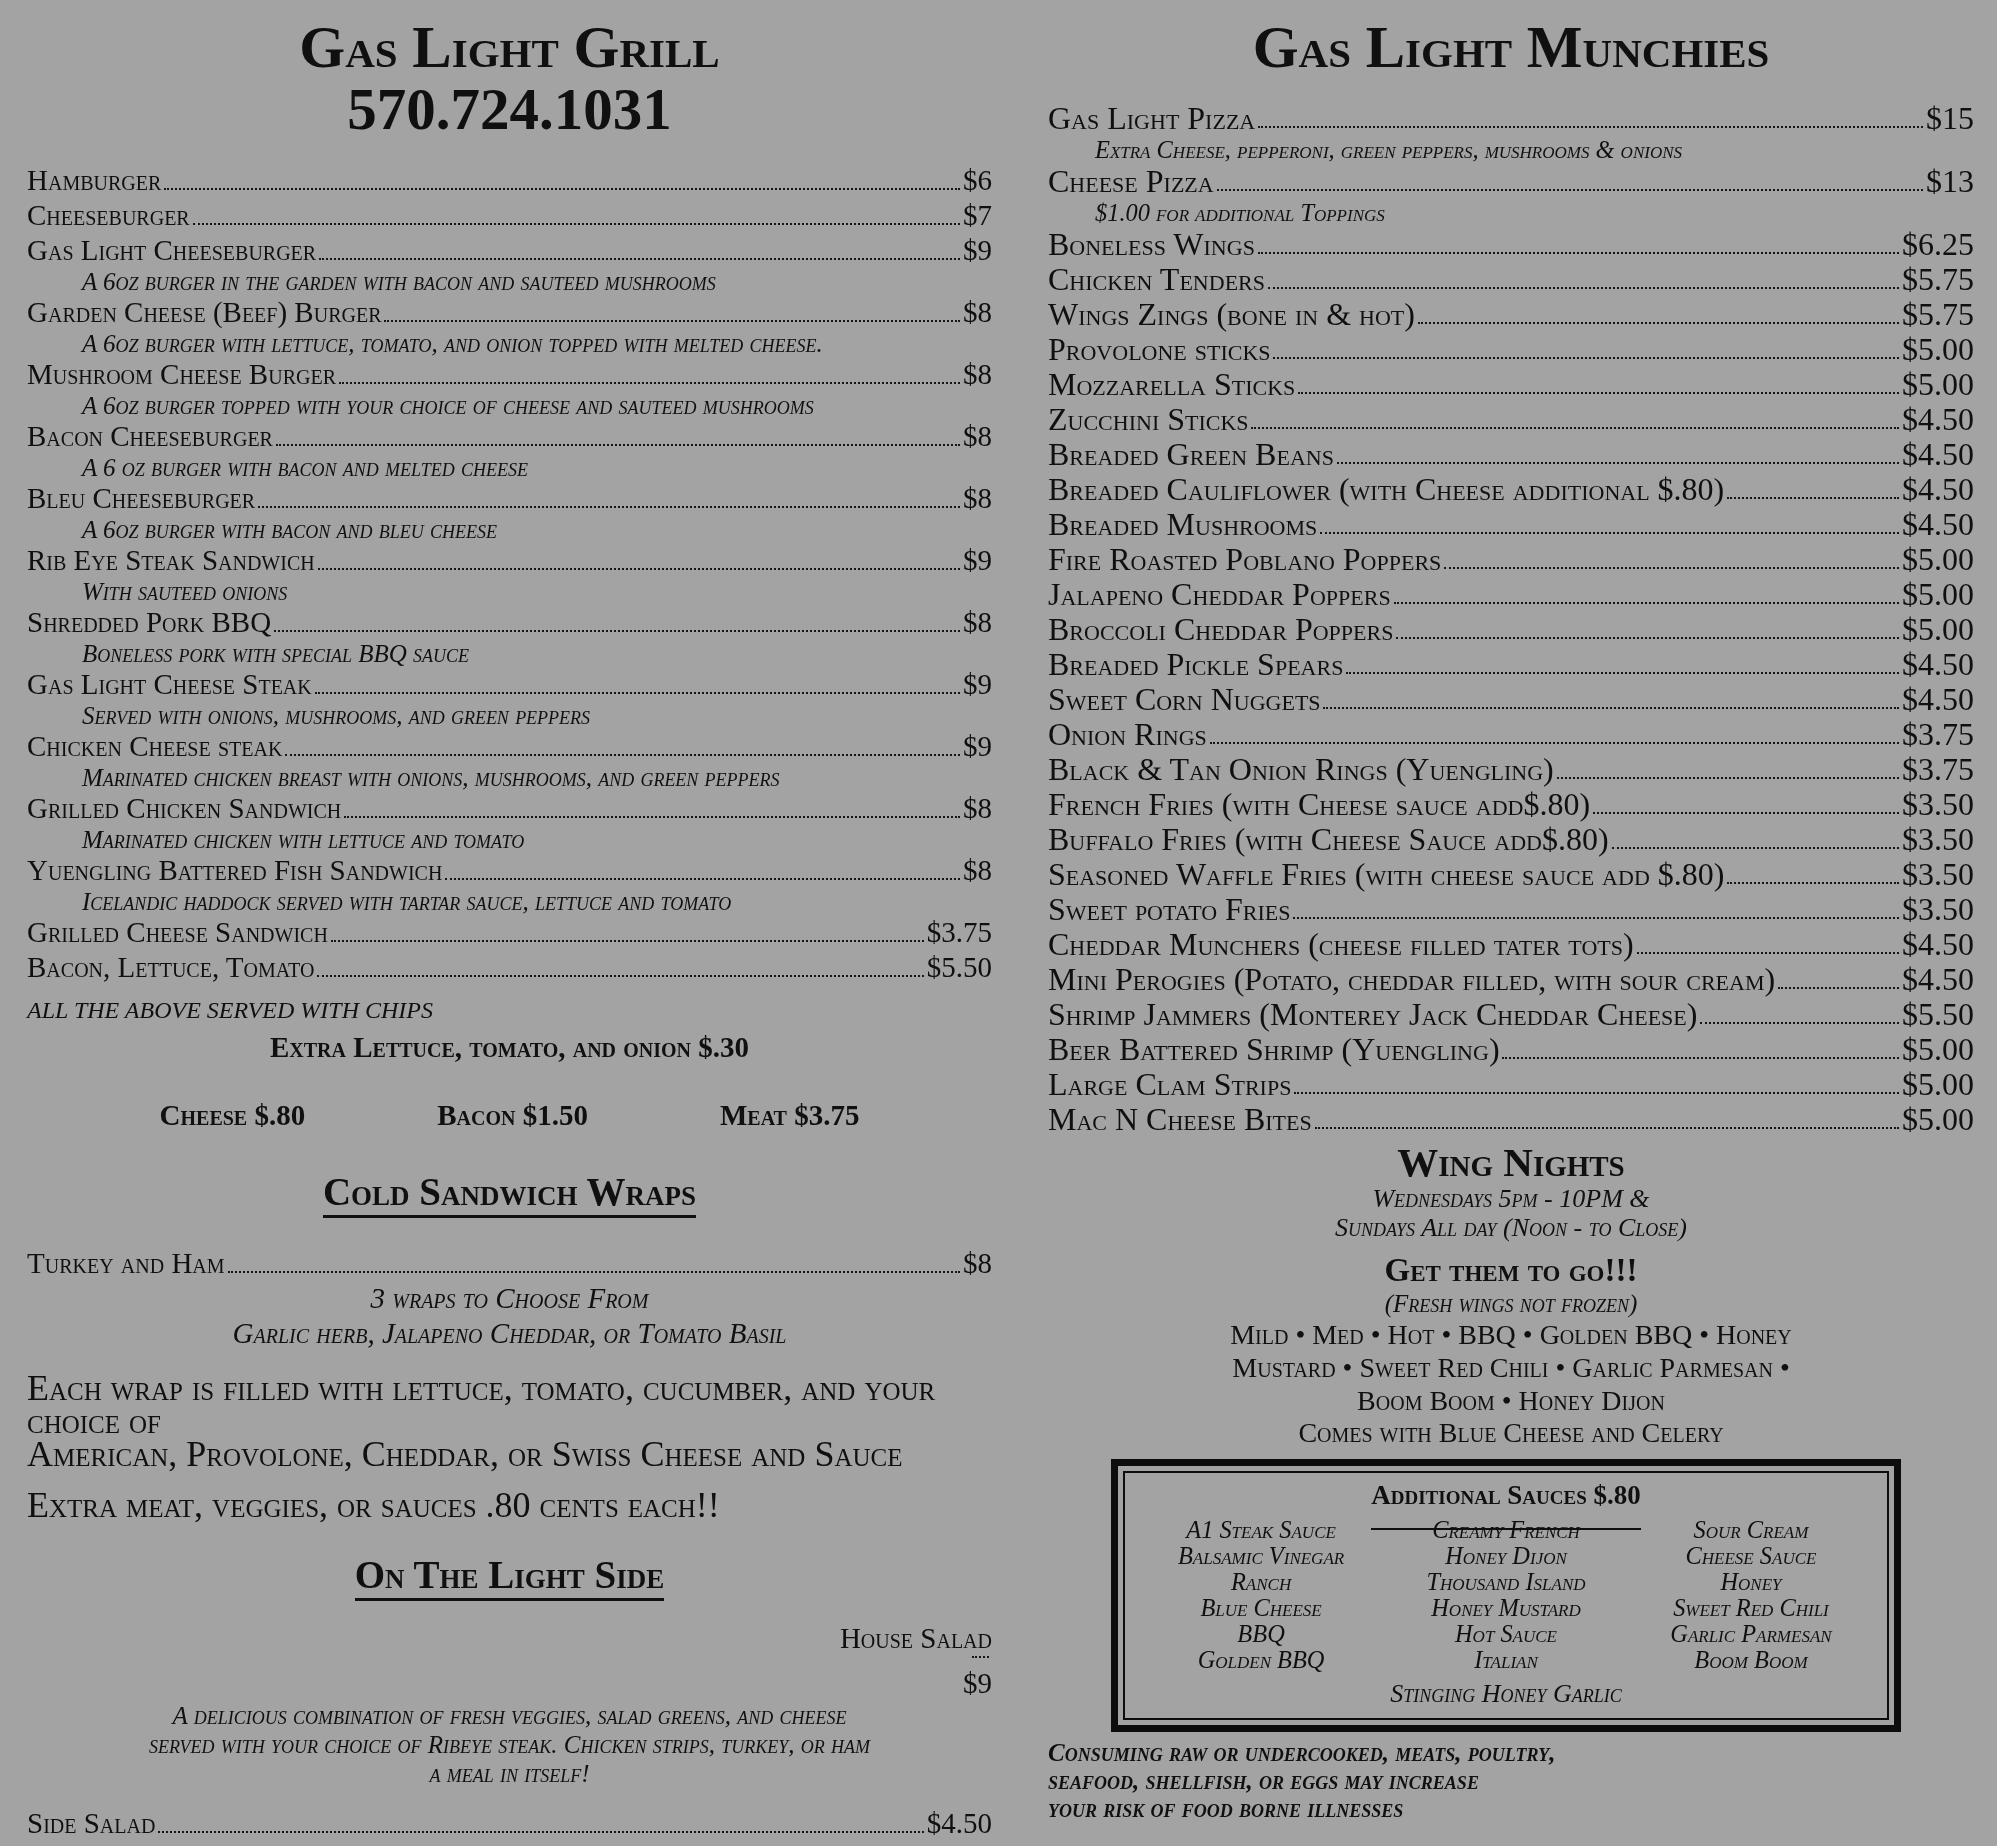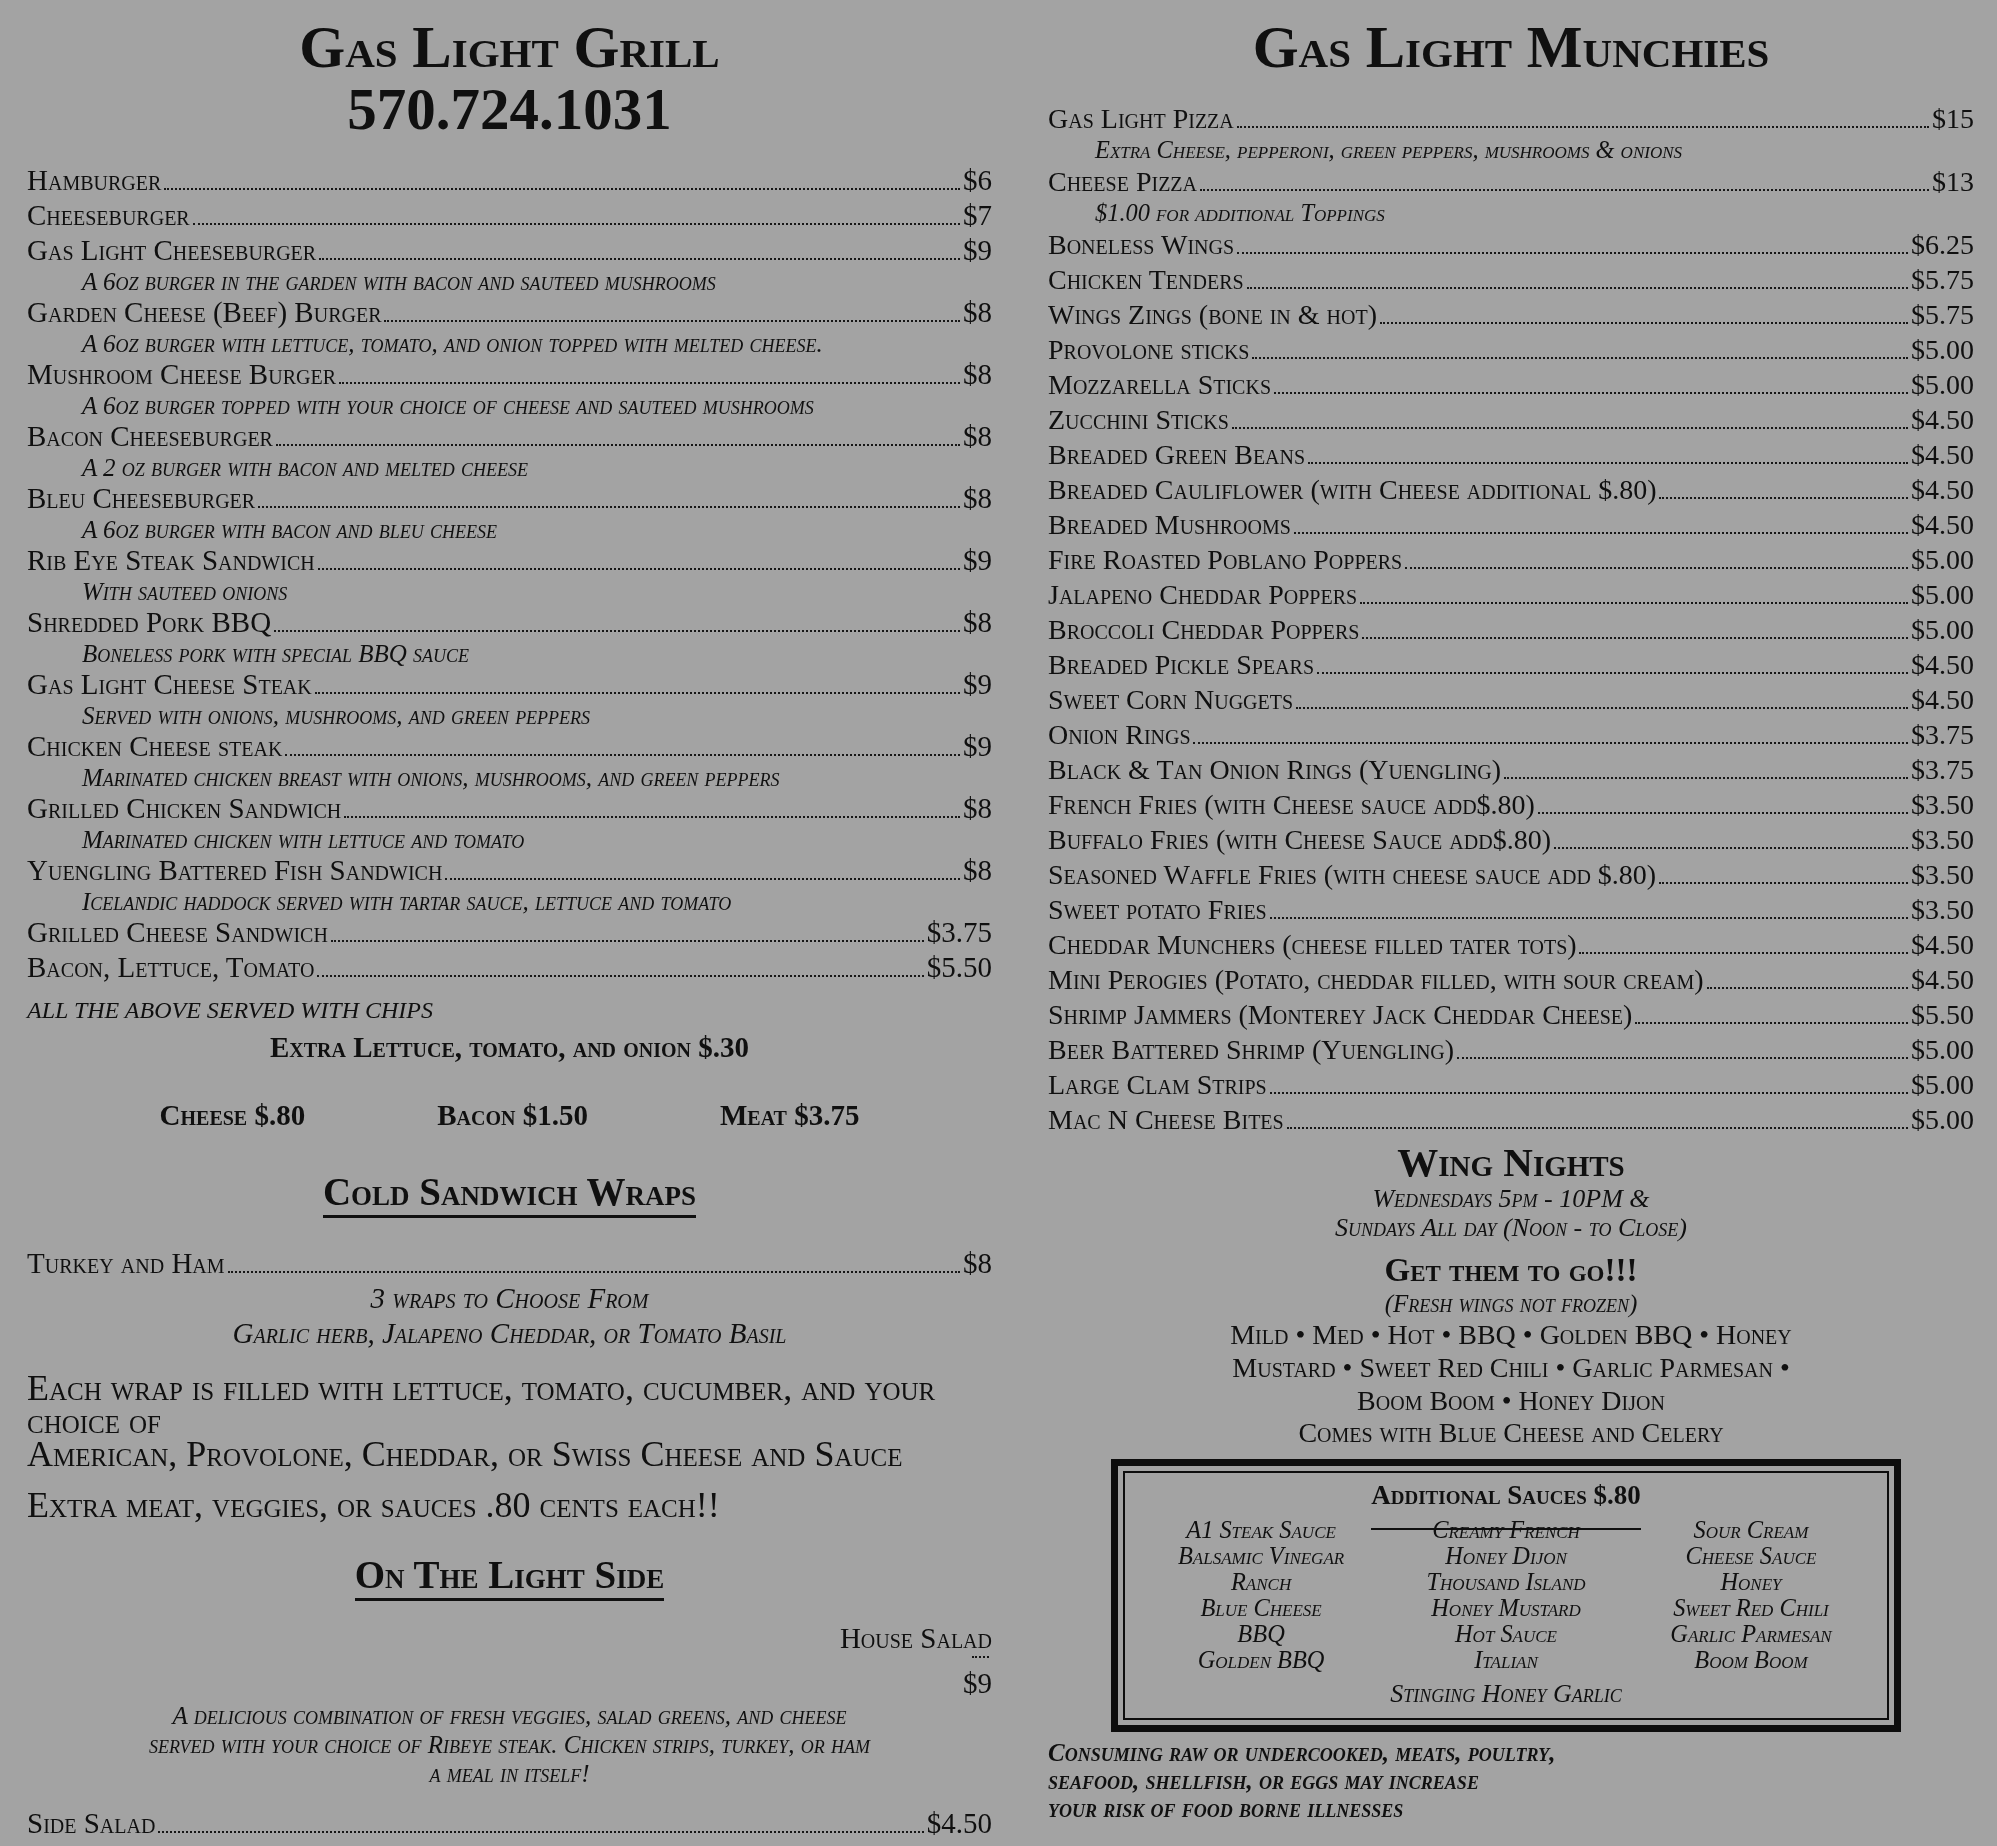--- a/index.html
+++ b/index.html
@@ -6,21 +6,21 @@
   .page{
     width:1997px;height:1846px;box-sizing:border-box;background:#a3a3a3;color:#101010;
     display:grid;grid-template-columns:965px 926px;column-gap:56px;
     padding:15.6px 24.4px 0 27px;overflow:hidden;
     font-family:"Liberation Serif", serif;
   }
   .menu-title{text-align:center;font-weight:bold;font-variant:small-caps;font-size:59px;line-height:62px;}
   .phone{font-variant:normal;}
   .menu-list{margin-top:23.4px;}
   .menu-item{display:flex;align-items:flex-end;font-variant:small-caps;font-size:29px;line-height:35px;}
-  .right-col .menu-item{font-size:28px;line-height:35px;align-items:flex-end;}
+  .right-col .menu-item{font-size:32px;line-height:35px;align-items:flex-end;}
   .item-name{white-space:nowrap;}
   .leader{flex:1 1 auto;min-width:17.6px;border-bottom:2.9px dotted #161616;margin:0 2.9px 7.8px 2.9px;}
   .price{white-space:nowrap;}
   .item-desc{font-style:italic;font-variant:small-caps;font-size:25px;line-height:27px;padding-left:55px;}
   .right-col .item-desc{font-size:24.4px;line-height:28px;padding-left:47px;}
   .center-italic-caps{font-style:italic;font-size:24px;line-height:39px;margin-top:5.9px;}
   .bold-sc-center{text-align:center;font-weight:bold;font-variant:small-caps;font-size:29px;line-height:35px;}
   .addons-row{display:flex;justify-content:center;gap:132px;font-weight:bold;font-variant:small-caps;font-size:29px;line-height:35px;margin-top:33px;}
   .section-heading{text-align:center;font-weight:bold;font-variant:small-caps;font-size:39px;line-height:47px;margin-top:35px;}
   .u{border-bottom:3.9px solid #101010;padding-bottom:2px;}
@@ -81,21 +81,21 @@
           <span class="item-name">Mushroom Cheese Burger</span>
           <span class="leader"></span>
           <span class="price">$8</span>
         </div>
       <div class="item-desc">A 6oz burger topped with your choice of cheese and sauteed mushrooms</div>
       <div class="menu-item">
           <span class="item-name">Bacon Cheeseburger</span>
           <span class="leader"></span>
           <span class="price">$8</span>
         </div>
-      <div class="item-desc">A 2 oz burger with bacon and melted cheese</div>
+      <div class="item-desc">A 6 oz burger with bacon and melted cheese</div>
       <div class="menu-item">
           <span class="item-name">Bleu Cheeseburger</span>
           <span class="leader"></span>
           <span class="price">$8</span>
         </div>
       <div class="item-desc">A 6oz burger with bacon and bleu cheese</div>
       <div class="menu-item">
           <span class="item-name">Rib Eye Steak Sandwich</span>
           <span class="leader"></span>
           <span class="price">$9</span>

